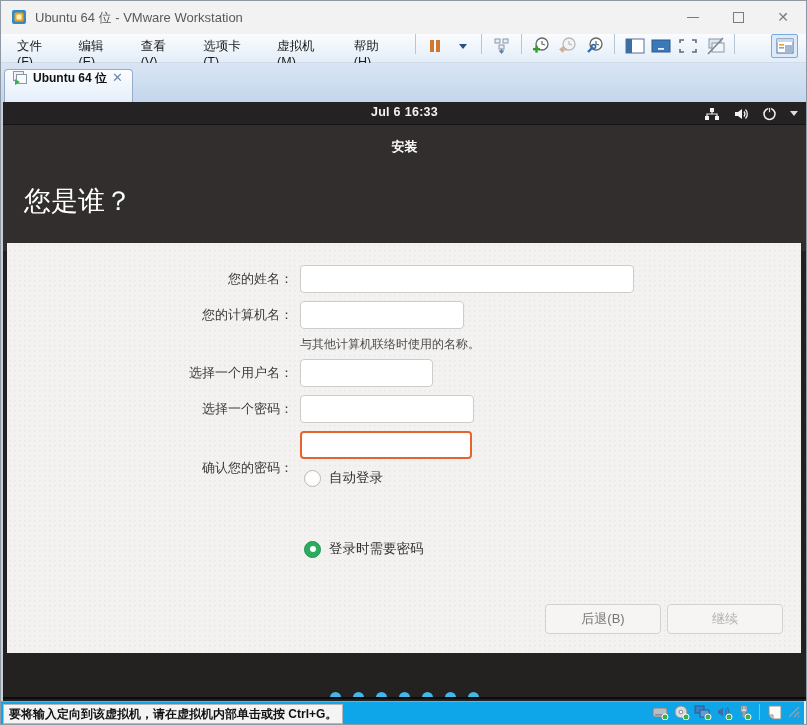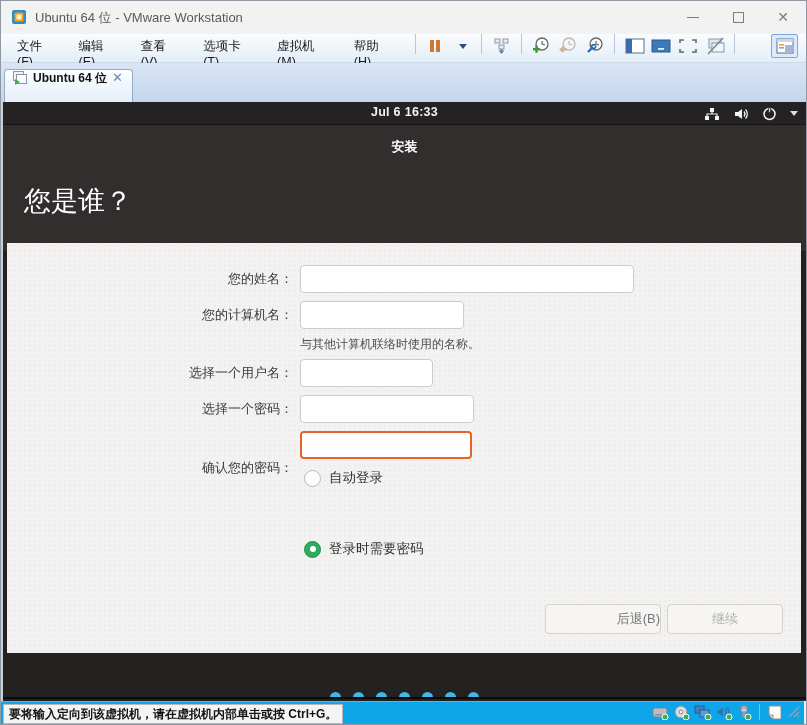--- a/index.html
+++ b/index.html
@@ -76,21 +76,21 @@
     display:inline-flex; align-items:center; justify-content:center;
   }
   .radio.sel { background:#2dab5e; border:1px solid #23914e; }
   .radio.sel::after { content:""; width:6px; height:6px; border-radius:50%; background:#fff; }
   .radio-label { font-size:13.5px; color:#333; margin-left:8px; }
   .ibtn {
     position:absolute; top:361px; width:116px; height:30px;
     background:#f6f5f3; border:1px solid #d4d2cf; border-radius:4px;
     font-size:13px; text-align:center; line-height:28px;
   }
-  .btn-back { left:538px; color:#757575;text-align:right; }
+  .btn-back { left:538px; color:#757575; }
   .btn-cont { left:660px; color:#b3b2af; }
   .inst-footer { position:absolute; top:551px; left:0; right:0; height:46px; background:#242121; overflow:hidden; border-bottom:2px solid #0c0b0b; }
   .pdots { position:absolute; left:0; right:0; bottom:-6px; display:flex; justify-content:center; gap:12px; }
   .pdot { width:11px; height:11px; border-radius:50%; background:#41b7ea; }
   
   .statusbar { position:absolute; top:700px; left:0; right:2px; height:29px; background:#0ea5e9; border-top:1px solid #9aa2aa; }
   .status-msg {
     position:absolute; left:2px; top:2px; height:20px; line-height:19px; padding:0 5px;
     border:1px solid #b7b7b7; font-size:12px; font-weight:bold; color:#111; background:#f4f4f4;
   }

